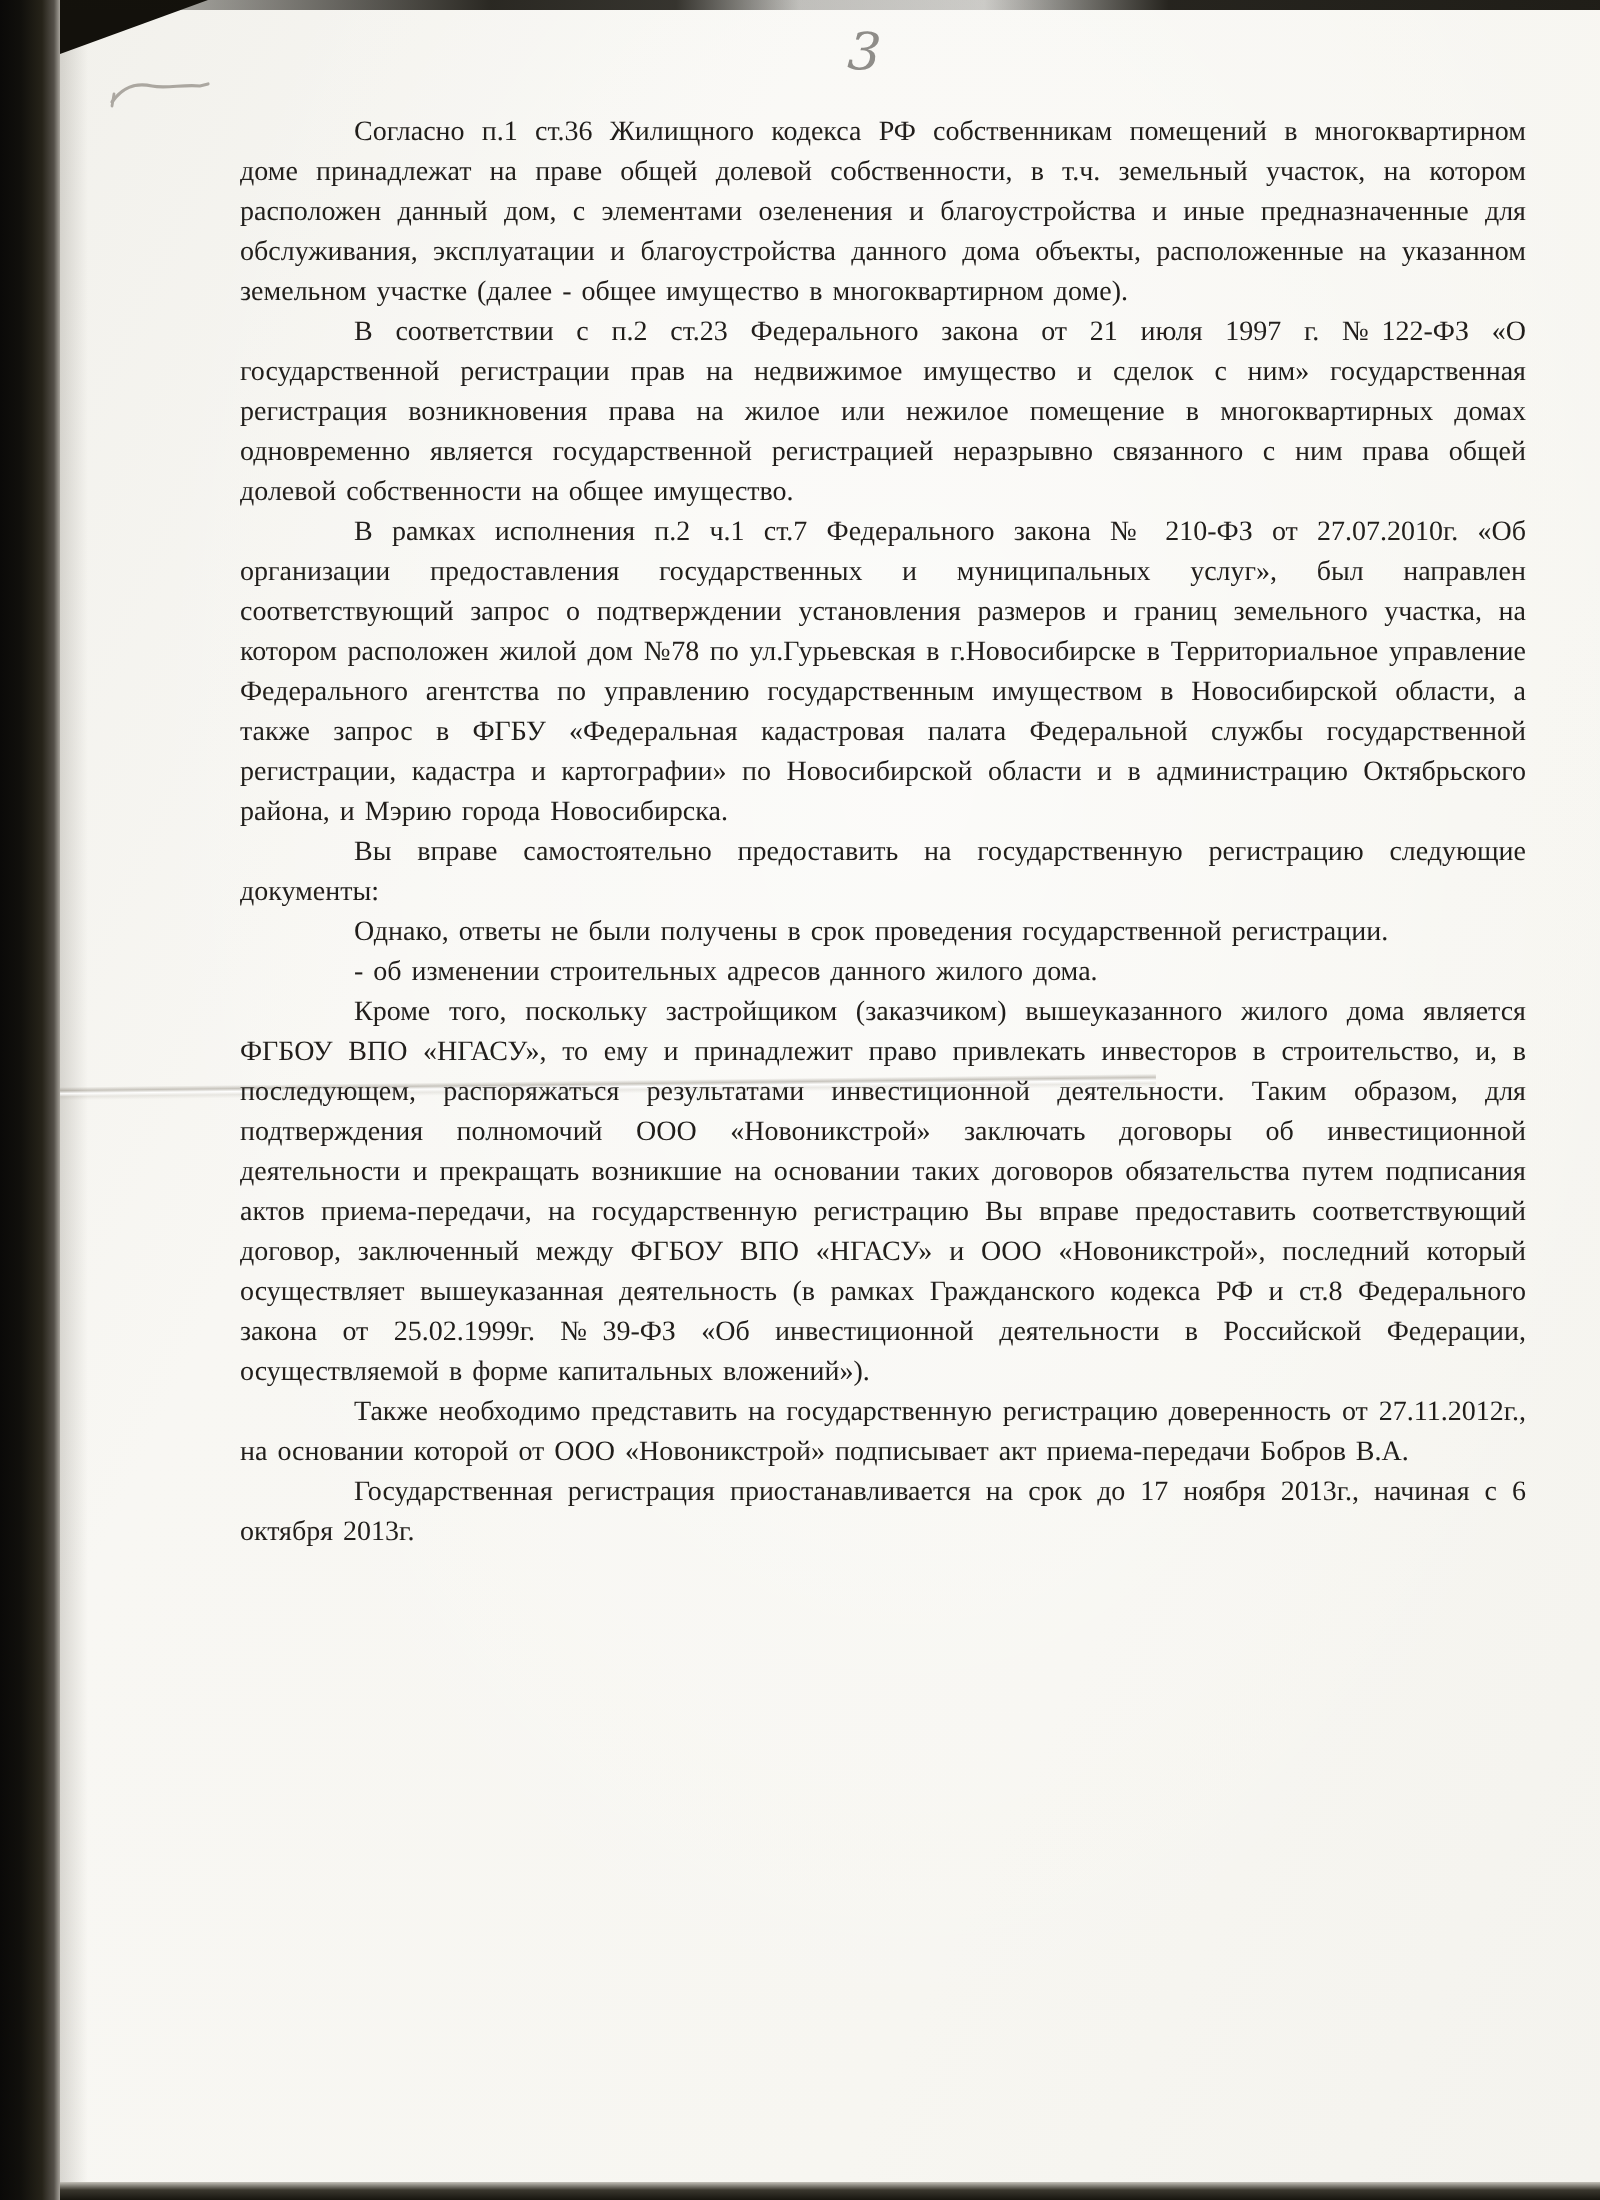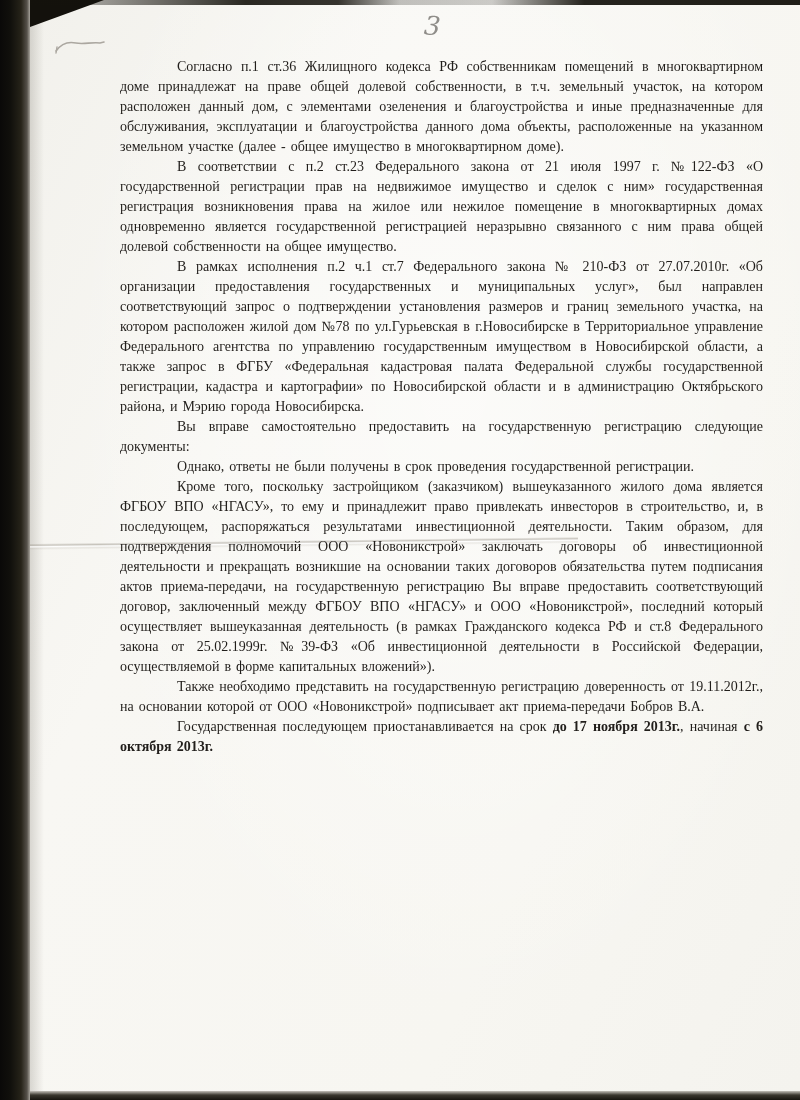--- a/index.html
+++ b/index.html
@@ -105,21 +105,21 @@
     font-size: 14px;
     line-height: 20px;
     text-align: justify;
     word-spacing: 1.5px;
   }
   .textblock p {
     margin: 0;
     text-indent: 57px;
   }
   .bd {
-    font-weight: bold;
+    font-weight: normal;
   }
 </style>
 </head>
 <body>
 
 <div class="left-strip"></div>
 <div class="top-edge"></div>
 
 <div class="paper">
   <div class="paper-left-shade"></div>
@@ -135,19 +135,20 @@
   </svg>
 
   <div class="crease"></div>
 
   <div class="textblock">
     <p>Согласно п.1 ст.36 Жилищного кодекса РФ собственникам помещений в многоквартирном доме принадлежат на праве общей долевой собственности, в т.ч. земельный участок, на котором расположен данный дом, с элементами озеленения и благоустройства и иные предназначенные для обслуживания, эксплуатации и благоустройства данного дома объекты, расположенные на указанном земельном участке (далее - общее имущество в многоквартирном доме).</p>
     <p>В соответствии с п.2 ст.23 Федерального закона от 21 июля 1997 г. №122-ФЗ «О государственной регистрации прав на недвижимое имущество и сделок с ним» государственная регистрация возникновения права на жилое или нежилое помещение в многоквартирных домах одновременно является государственной регистрацией неразрывно связанного с ним права общей долевой собственности на общее имущество.</p>
     <p>В рамках исполнения п.2 ч.1 ст.7 Федерального закона № 210-ФЗ от 27.07.2010г. «Об организации предоставления государственных и муниципальных услуг», был направлен соответствующий запрос о подтверждении установления размеров и границ земельного участка, на котором расположен жилой дом №78 по ул.Гурьевская в г.Новосибирске в Территориальное управление Федерального агентства по управлению государственным имуществом в Новосибирской области, а также запрос в ФГБУ «Федеральная кадастровая палата Федеральной службы государственной регистрации, кадастра и картографии» по Новосибирской области и в администрацию Октябрьского района, и Мэрию города Новосибирска.</p>
     <p>Вы вправе самостоятельно предоставить на государственную регистрацию следующие документы:</p>
     <p>Однако, ответы не были получены в срок проведения государственной регистрации.</p>
+    <p>- об изменении строительных адресов данного жилого дома.</p>
     <p>Кроме того, поскольку застройщиком (заказчиком) вышеуказанного жилого дома является ФГБОУ ВПО «НГАСУ», то ему и принадлежит право привлекать инвесторов в строительство, и, в последующем, распоряжаться результатами инвестиционной деятельности. Таким образом, для подтверждения полномочий ООО «Новоникстрой» заключать договоры об инвестиционной деятельности и прекращать возникшие на основании таких договоров обязательства путем подписания актов приема-передачи, на государственную регистрацию Вы вправе предоставить соответствующий договор, заключенный между ФГБОУ ВПО «НГАСУ» и ООО «Новоникстрой», последний который осуществляет вышеуказанная деятельность (в рамках Гражданского кодекса РФ и ст.8 Федерального закона от 25.02.1999г. №39-ФЗ «Об инвестиционной деятельности в Российской Федерации, осуществляемой в форме капитальных вложений»).</p>
-    <p>Также необходимо представить на государственную регистрацию доверенность от 19.11.2012г., на основании которой от ООО «Новоникстрой» подписывает акт приема-передачи Бобров В.А.</p>
-    <p><span>Государственная последующем приостанавливается на срок </span><span class="bd">до 17 ноября 2013г.</span><span>, начиная </span><span class="bd">с 6 октября 2013г.</span></p>
+    <p>Также необходимо представить на государственную регистрацию доверенность от 27.11.2012г., на основании которой от ООО «Новоникстрой» подписывает акт приема-передачи Бобров В.А.</p>
+    <p><span>Государственная регистрация приостанавливается на срок </span><span class="bd">до 17 ноября 2013г.</span><span>, начиная </span><span class="bd">с 6 октября 2013г.</span></p>
   </div>
 </div>
 
 <div class="bottom-edge"></div>
 
 </body></html>

